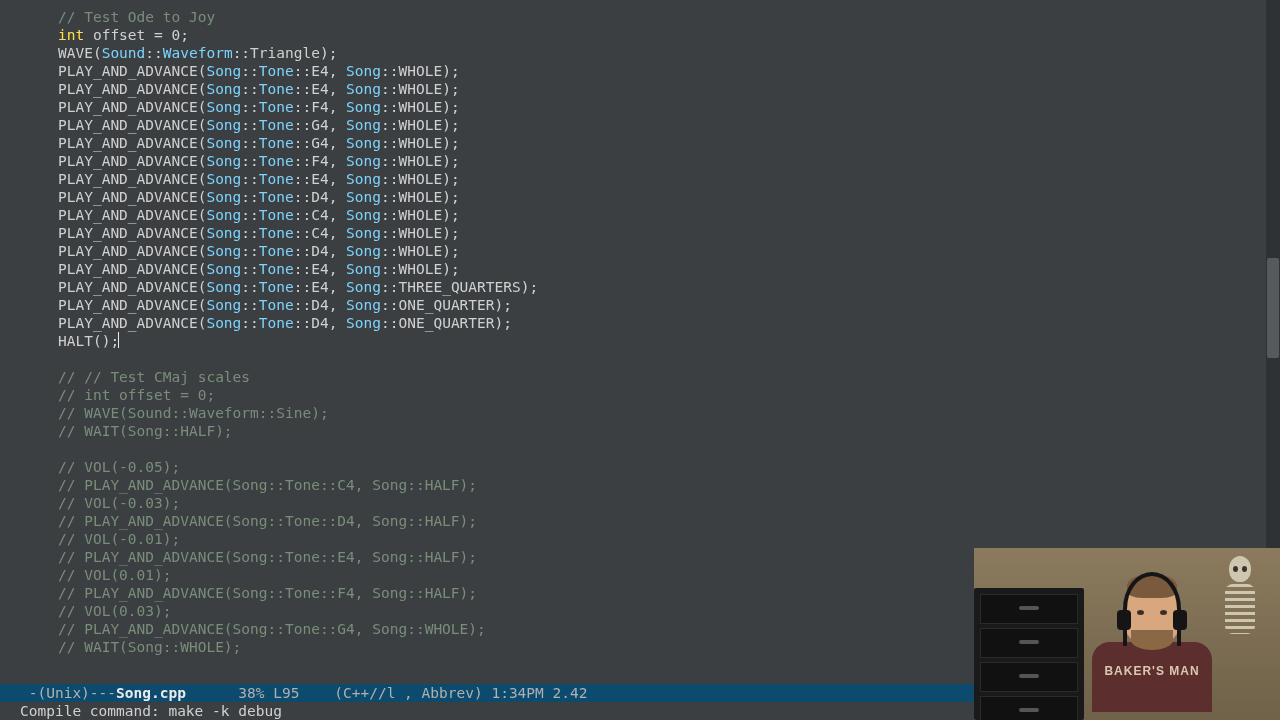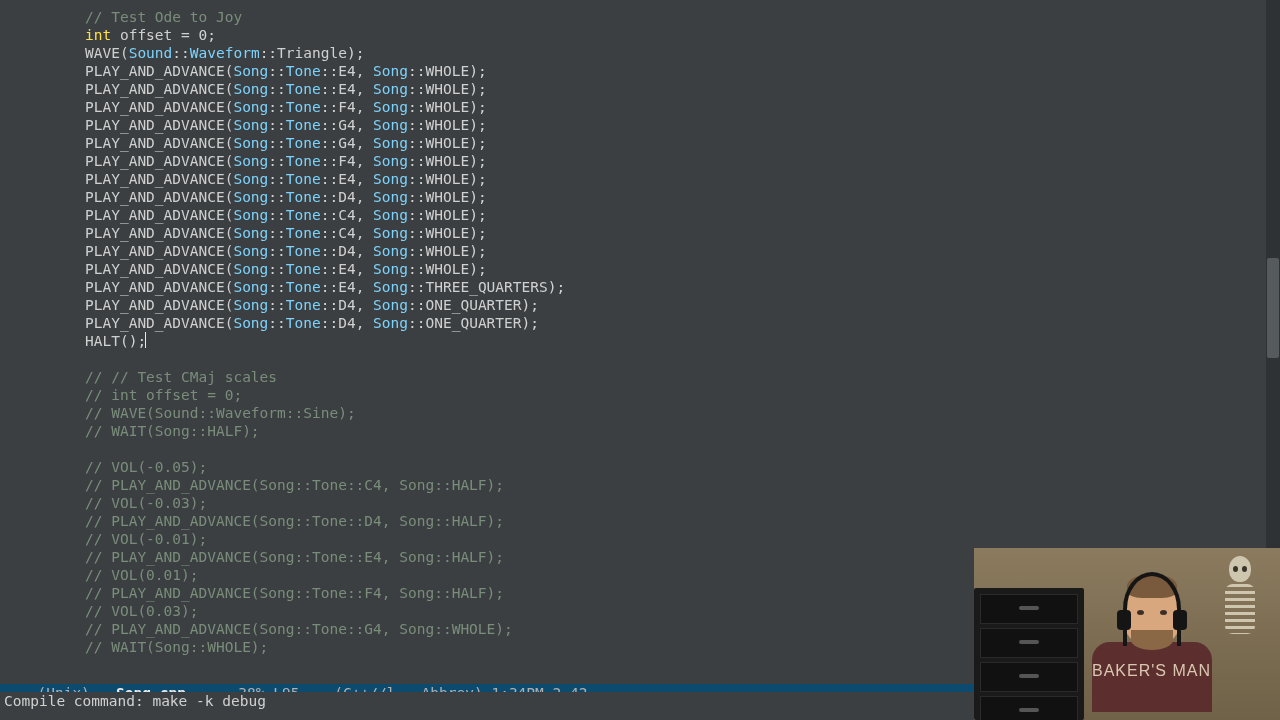--- a/index.html
+++ b/index.html
@@ -16,21 +16,20 @@
   }
   .editor {
     position: absolute;
     top: 0;
     left: 0;
     right: 0;
     bottom: 36px;
     padding: 8px 0 0 16px;
     white-space: pre;
     overflow: hidden;
-    margin-left: 27px;
   }
   .editor .line {
     padding-left: 42px;
     height: 18px;
   }
   .comment   { color: #7a8d7a; }
   .keyword   { color: #fde047; }
   .punct     { color: #d3d3d3; }
   .red       { color: #7dd3fc; }
   .num       { color: #d3d3d3; }
@@ -52,25 +51,25 @@
     color: #b0b0b0;
     white-space: pre;
     padding-left: 20px;
   }
   .modeline .bold { color: #eaeaea; font-weight: bold; }
   
   .minibuffer {
     position: absolute;
     left: 0; right: 0;
     bottom: 0;
-    height: 28px;
+    height: 18px;
     background: #3b3f42;
     color: #d0d0d0;
     white-space: pre;
-    padding-left: 4px;
+    padding-left: 20px;
   }
   
   .scroll-track {
     position: absolute;
     top: 0;
     right: 0;
     width: 14px;
     bottom: 36px;
     background: #2f3234;
   }
@@ -106,21 +105,21 @@
   .person { position:absolute; left:108px; bottom:0; width:140px; height:150px; }
   .head   { width:58px; height:66px; background:#d9a77e; border-radius:48% 48% 42% 42%; margin:10px auto 0; position:relative;}
   .hair   { position:absolute; top:-6px; left:4px; right:4px; height:24px; background:#7a5a3c; border-radius:50% 50% 30% 30%;}
   .beard  { position:absolute; bottom:-4px; left:8px; right:8px; height:20px; background:#8a6845; border-radius:0 0 50% 50%;}
   .eyeL,.eyeR{position:absolute;width:7px;height:5px;background:#3a2f28;border-radius:50%;top:30px;}
   .eyeL{left:14px;} .eyeR{right:14px;}
   .headset{ position:absolute; top:-8px; left:0; right:0; height:70px; border:4px solid #151515; border-bottom:none; border-radius:50% 50% 0 0;}
   .earcupL,.earcupR{ position:absolute; width:14px; height:20px; background:#151515; border-radius:4px; top:30px;}
   .earcupL{left:-6px;} .earcupR{right:-6px;}
   .torso { width:120px; height:70px; background:#5c2e2e; border-radius:18px 18px 0 0; margin:-4px auto 0;}
-  .shirt-text{ color:#d9c8b0; font-family:sans-serif; font-weight:400; font-size:16px; text-align:left; padding-top:20px; letter-spacing:1px;}
+  .shirt-text{ color:#d9c8b0; font-family:sans-serif; font-weight:700; font-size:12px; text-align:center; padding-top:20px; letter-spacing:1px;}
 </style>
 </head>
 <body>
 
 <div class="editor" id="editor"><div class="line"><span class="comment">// Test Ode to Joy</span></div><div class="line"><span class="keyword">int</span><span> offset = </span><span class="num">0</span><span class="punct">;</span></div><div class="line"><span>WAVE(</span><span class="red">Sound</span><span class="punct">::</span><span class="red">Waveform</span><span class="punct">::</span><span>Triangle</span><span class="punct">);</span></div><div class="line"><span>PLAY_AND_ADVANCE(</span><span class="red">Song</span><span class="punct">::</span><span class="red">Tone</span><span class="punct">::</span><span>E4, </span><span class="red">Song</span><span class="punct">::</span><span>WHOLE</span><span class="punct">);</span></div><div class="line"><span>PLAY_AND_ADVANCE(</span><span class="red">Song</span><span class="punct">::</span><span class="red">Tone</span><span class="punct">::</span><span>E4, </span><span class="red">Song</span><span class="punct">::</span><span>WHOLE</span><span class="punct">);</span></div><div class="line"><span>PLAY_AND_ADVANCE(</span><span class="red">Song</span><span class="punct">::</span><span class="red">Tone</span><span class="punct">::</span><span>F4, </span><span class="red">Song</span><span class="punct">::</span><span>WHOLE</span><span class="punct">);</span></div><div class="line"><span>PLAY_AND_ADVANCE(</span><span class="red">Song</span><span class="punct">::</span><span class="red">Tone</span><span class="punct">::</span><span>G4, </span><span class="red">Song</span><span class="punct">::</span><span>WHOLE</span><span class="punct">);</span></div><div class="line"><span>PLAY_AND_ADVANCE(</span><span class="red">Song</span><span class="punct">::</span><span class="red">Tone</span><span class="punct">::</span><span>G4, </span><span class="red">Song</span><span class="punct">::</span><span>WHOLE</span><span class="punct">);</span></div><div class="line"><span>PLAY_AND_ADVANCE(</span><span class="red">Song</span><span class="punct">::</span><span class="red">Tone</span><span class="punct">::</span><span>F4, </span><span class="red">Song</span><span class="punct">::</span><span>WHOLE</span><span class="punct">);</span></div><div class="line"><span>PLAY_AND_ADVANCE(</span><span class="red">Song</span><span class="punct">::</span><span class="red">Tone</span><span class="punct">::</span><span>E4, </span><span class="red">Song</span><span class="punct">::</span><span>WHOLE</span><span class="punct">);</span></div><div class="line"><span>PLAY_AND_ADVANCE(</span><span class="red">Song</span><span class="punct">::</span><span class="red">Tone</span><span class="punct">::</span><span>D4, </span><span class="red">Song</span><span class="punct">::</span><span>WHOLE</span><span class="punct">);</span></div><div class="line"><span>PLAY_AND_ADVANCE(</span><span class="red">Song</span><span class="punct">::</span><span class="red">Tone</span><span class="punct">::</span><span>C4, </span><span class="red">Song</span><span class="punct">::</span><span>WHOLE</span><span class="punct">);</span></div><div class="line"><span>PLAY_AND_ADVANCE(</span><span class="red">Song</span><span class="punct">::</span><span class="red">Tone</span><span class="punct">::</span><span>C4, </span><span class="red">Song</span><span class="punct">::</span><span>WHOLE</span><span class="punct">);</span></div><div class="line"><span>PLAY_AND_ADVANCE(</span><span class="red">Song</span><span class="punct">::</span><span class="red">Tone</span><span class="punct">::</span><span>D4, </span><span class="red">Song</span><span class="punct">::</span><span>WHOLE</span><span class="punct">);</span></div><div class="line"><span>PLAY_AND_ADVANCE(</span><span class="red">Song</span><span class="punct">::</span><span class="red">Tone</span><span class="punct">::</span><span>E4, </span><span class="red">Song</span><span class="punct">::</span><span>WHOLE</span><span class="punct">);</span></div><div class="line"><span>PLAY_AND_ADVANCE(</span><span class="red">Song</span><span class="punct">::</span><span class="red">Tone</span><span class="punct">::</span><span>E4, </span><span class="red">Song</span><span class="punct">::</span><span>THREE_QUARTERS</span><span class="punct">);</span></div><div class="line"><span>PLAY_AND_ADVANCE(</span><span class="red">Song</span><span class="punct">::</span><span class="red">Tone</span><span class="punct">::</span><span>D4, </span><span class="red">Song</span><span class="punct">::</span><span>ONE_QUARTER</span><span class="punct">);</span></div><div class="line"><span>PLAY_AND_ADVANCE(</span><span class="red">Song</span><span class="punct">::</span><span class="red">Tone</span><span class="punct">::</span><span>D4, </span><span class="red">Song</span><span class="punct">::</span><span>ONE_QUARTER</span><span class="punct">);</span></div><div class="line"><span>HALT</span><span class="punct">();</span><span class="cursor"></span></div><div class="line"><span></span></div><div class="line"><span class="comment">// // Test CMaj scales</span></div><div class="line"><span class="comment">// int offset = 0;</span></div><div class="line"><span class="comment">// WAVE(Sound::Waveform::Sine);</span></div><div class="line"><span class="comment">// WAIT(Song::HALF);</span></div><div class="line"><span class="comment"></span></div><div class="line"><span class="comment">// VOL(-0.05);</span></div><div class="line"><span class="comment">// PLAY_AND_ADVANCE(Song::Tone::C4, Song::HALF);</span></div><div class="line"><span class="comment">// VOL(-0.03);</span></div><div class="line"><span class="comment">// PLAY_AND_ADVANCE(Song::Tone::D4, Song::HALF);</span></div><div class="line"><span class="comment">// VOL(-0.01);</span></div><div class="line"><span class="comment">// PLAY_AND_ADVANCE(Song::Tone::E4, Song::HALF);</span></div><div class="line"><span class="comment">// VOL(0.01);</span></div><div class="line"><span class="comment">// PLAY_AND_ADVANCE(Song::Tone::F4, Song::HALF);</span></div><div class="line"><span class="comment">// VOL(0.03);</span></div><div class="line"><span class="comment">// PLAY_AND_ADVANCE(Song::Tone::G4, Song::WHOLE);</span></div><div class="line"><span class="comment">// WAIT(Song::WHOLE);</span></div></div>
 
 <div class="scroll-track">
   <div class="scroll-thumb"></div>
 </div>
 

